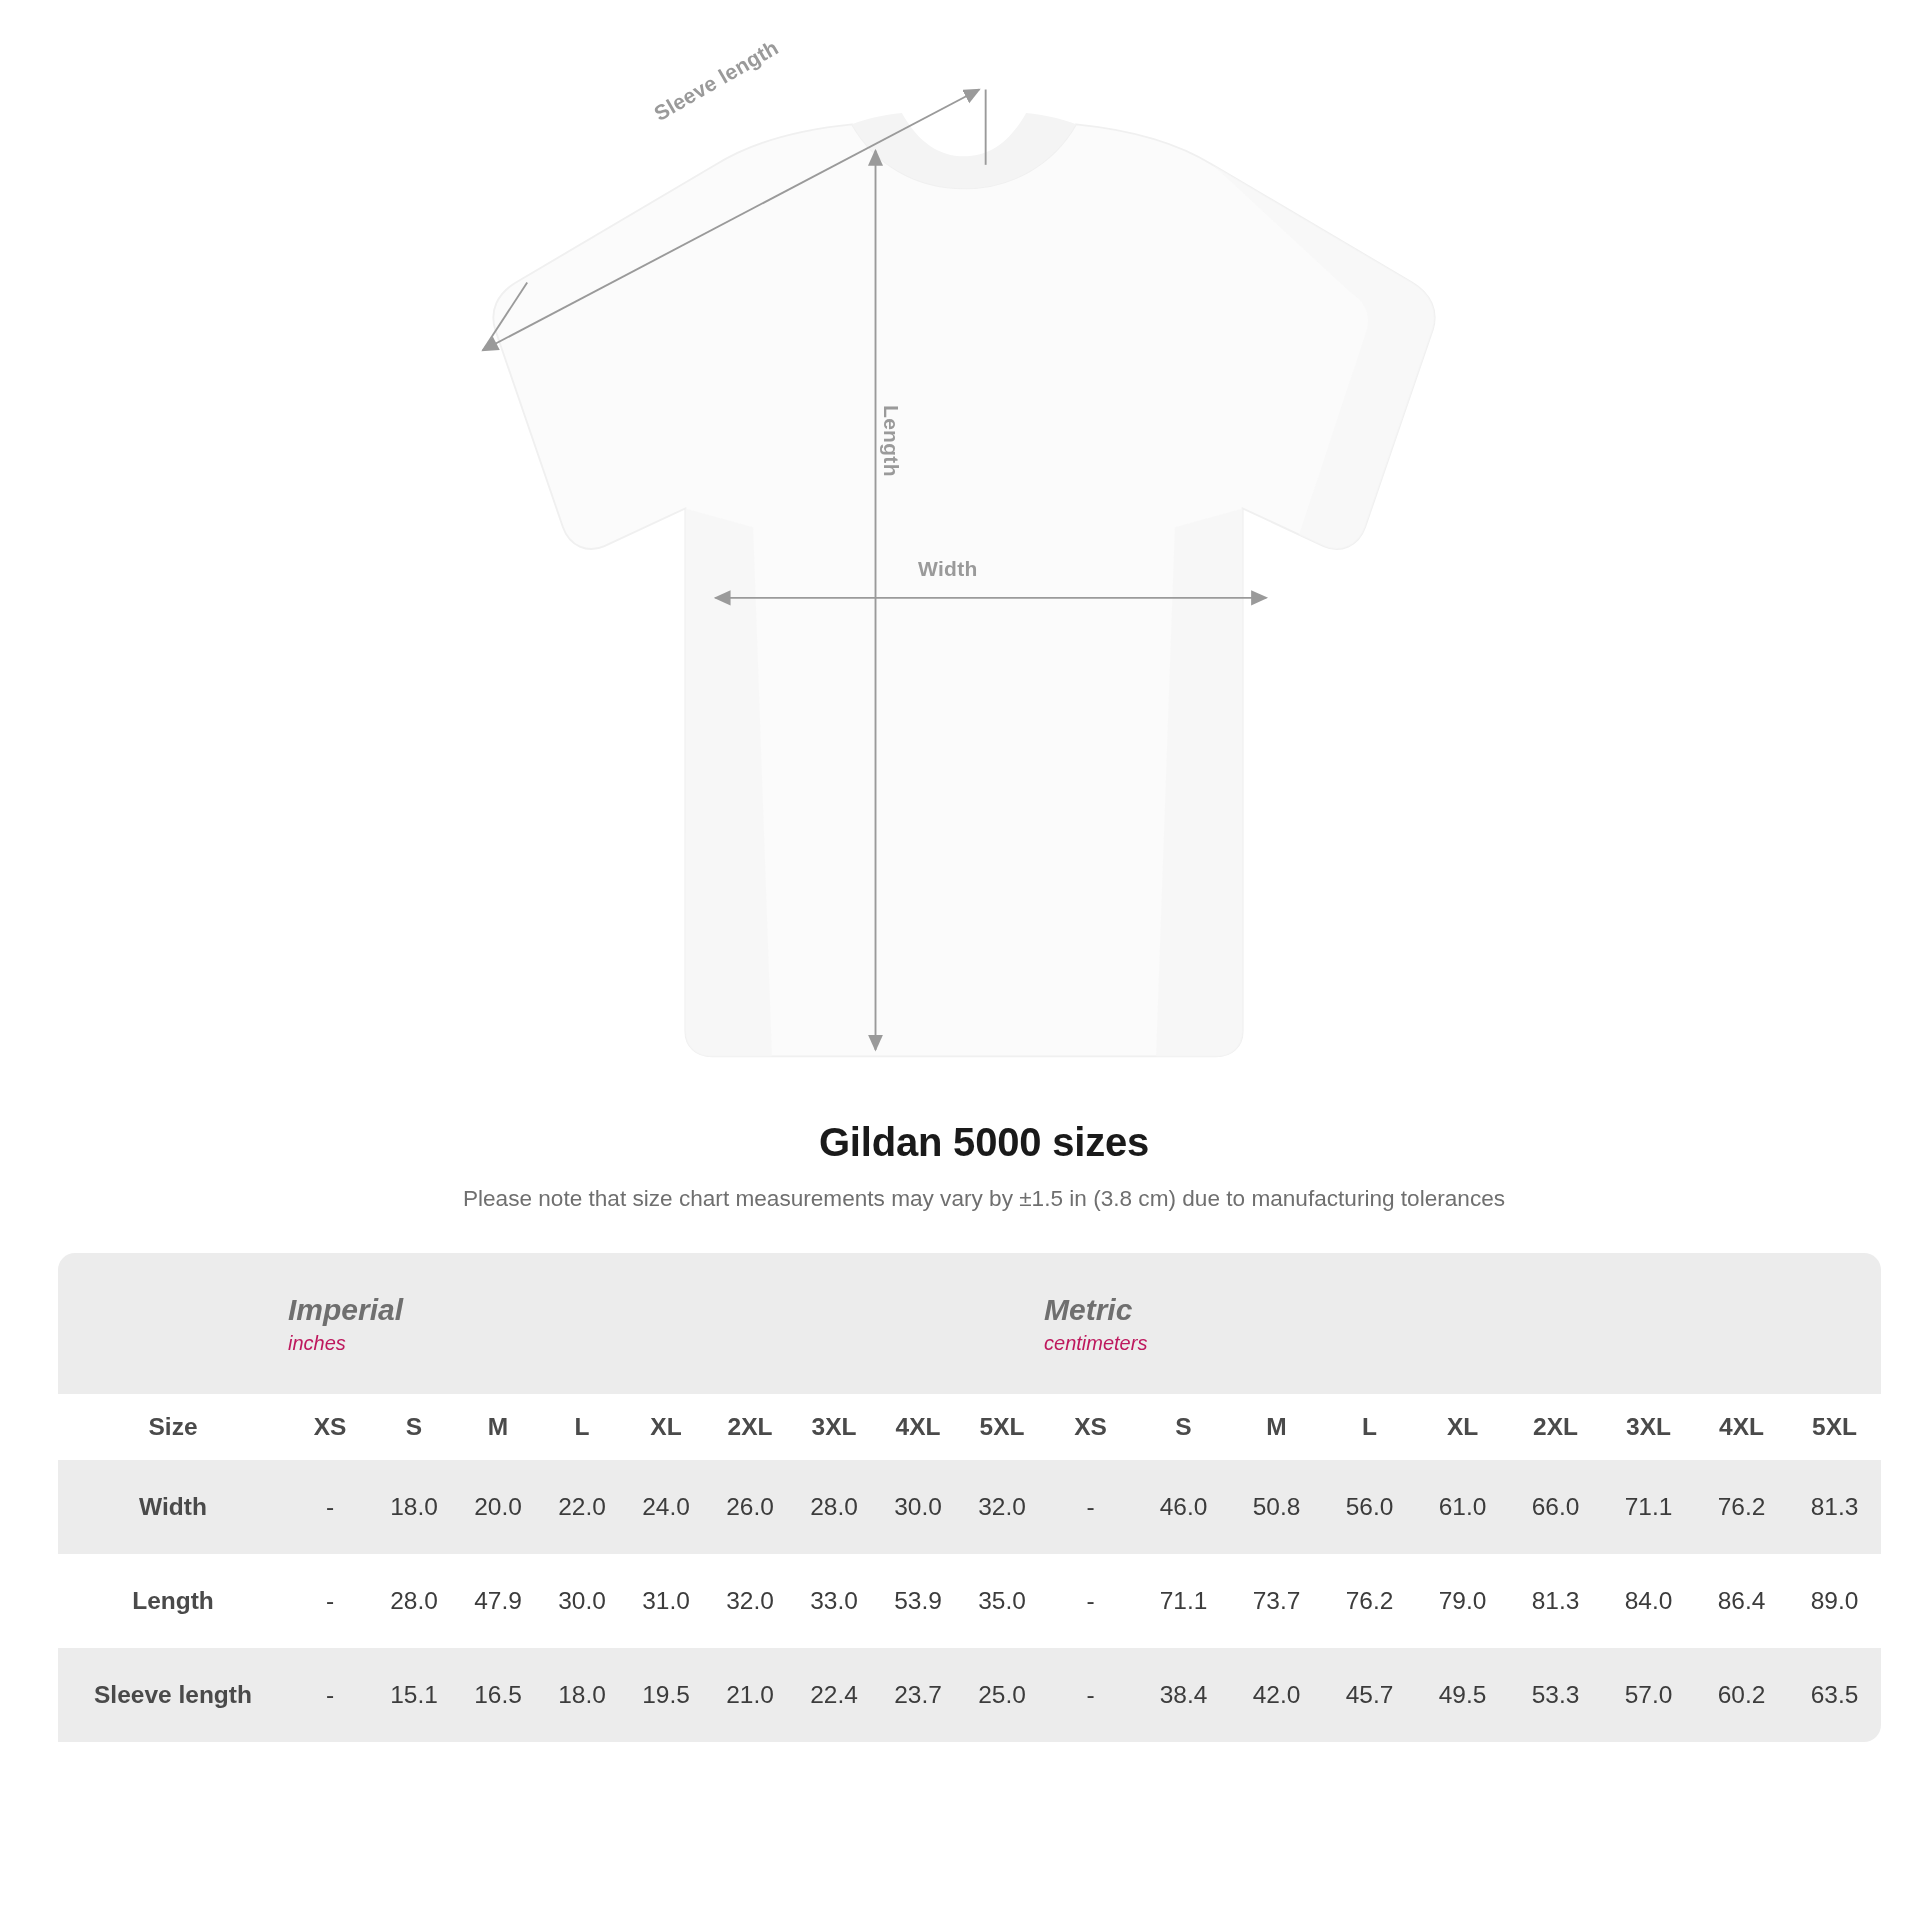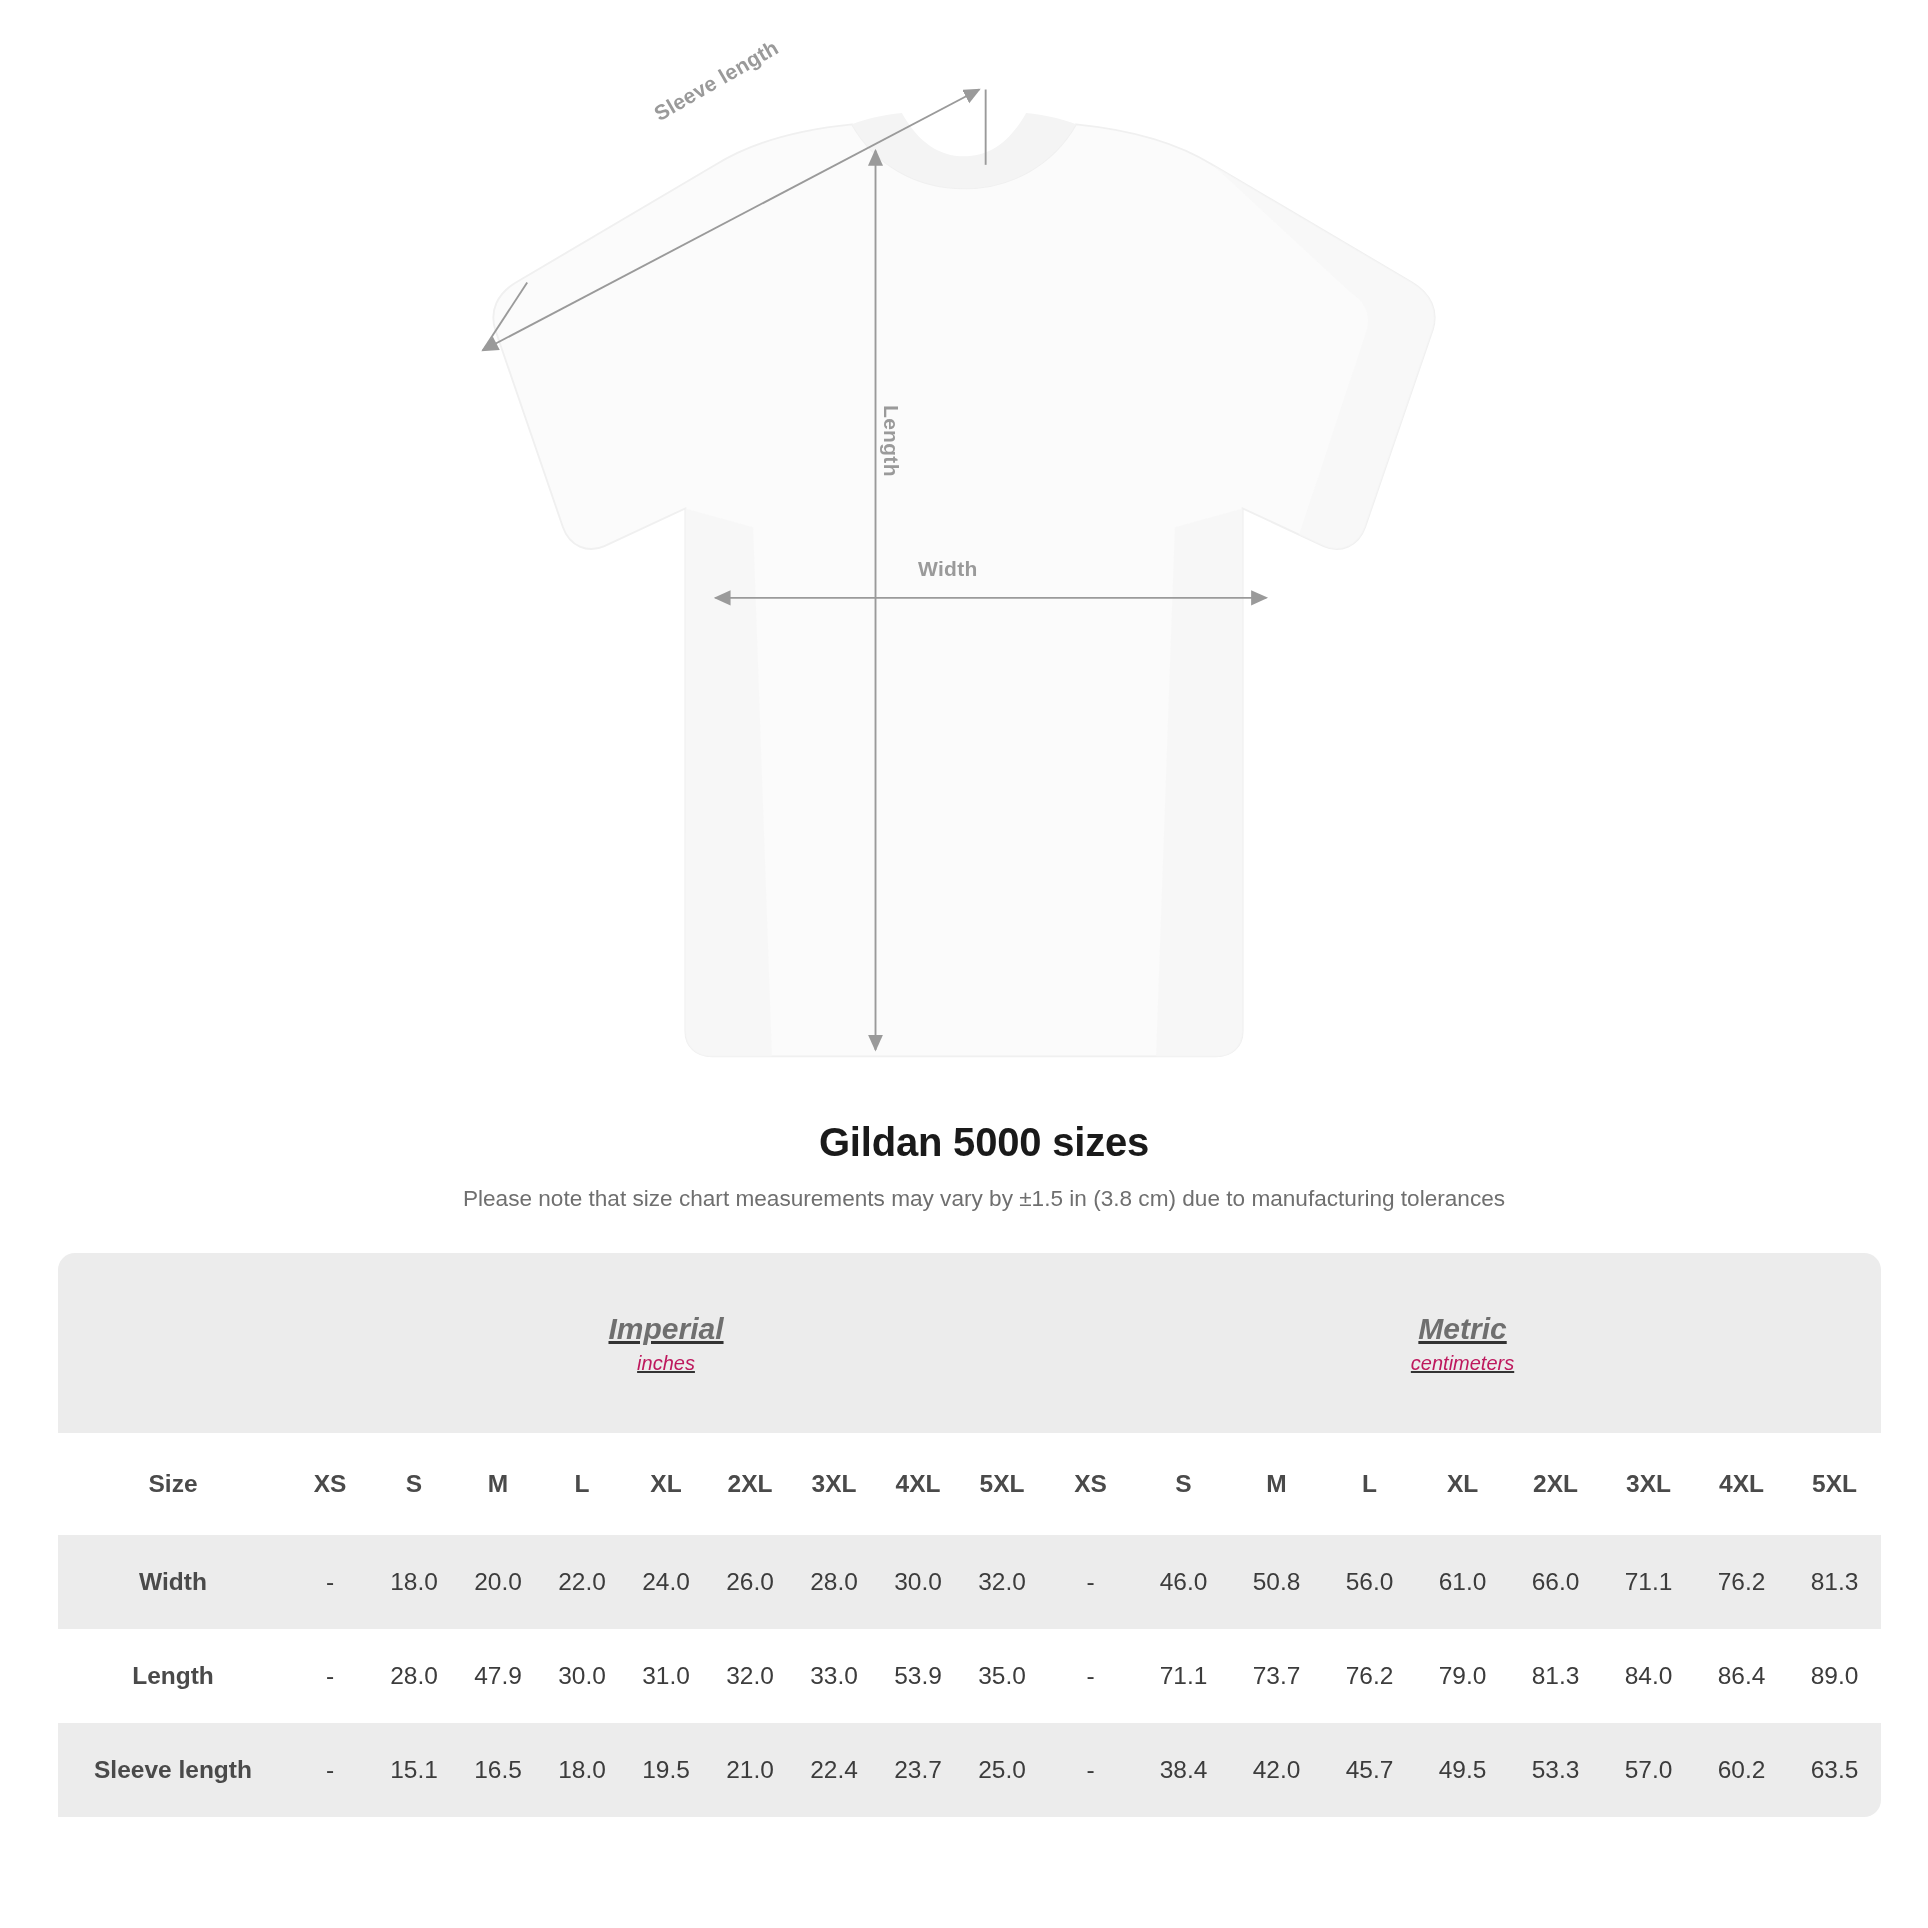--- a/index.html
+++ b/index.html
@@ -84,24 +84,23 @@
     border-spacing: 0;
     width: 1812px;
     table-layout: fixed;
   }
   table.size-table td, table.size-table th {
     padding: 0;
     margin: 0;
   }
   .unit-row td {
     background: #ececec;
-    height: 180px;
-    text-align: center;
+    height: 141px;
+    text-align: left;
     vertical-align: middle;
-    text-decoration: underline;
   }
   .unit-row td.corner-left {
     border-top-left-radius: 17px;
   }
   .unit-row td.corner-right {
     border-top-right-radius: 17px;
   }
   .unit-name {
     font-size: 30px;
     font-weight: bold;
@@ -109,21 +108,21 @@
     color: #6f6f6f;
   }
   .unit-sub {
     font-size: 20px;
     font-style: italic;
     color: #be185d;
     margin-top: 5.6px;
   }
   .head-row td {
     background: #ffffff;
-    height: 102px;
+    height: 66px;
     text-align: center;
     vertical-align: middle;
     font-size: 24.5px;
     font-weight: bold;
     color: #4a4a4a;
   }
   .head-row td.rowlabel {
     font-size: 24.5px;
   }
   .data-row td {

